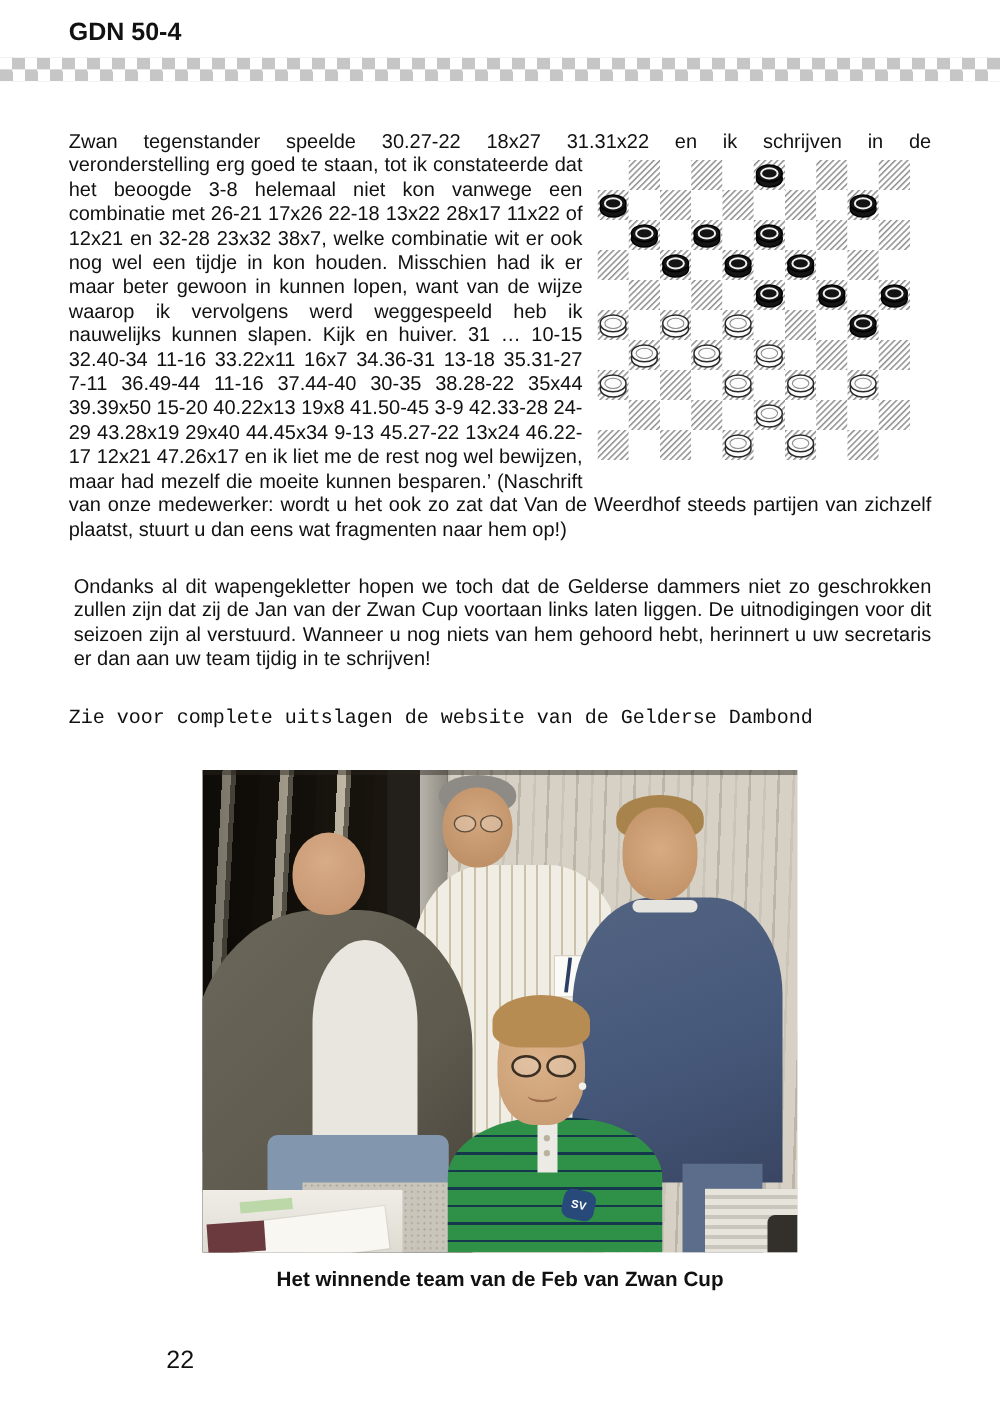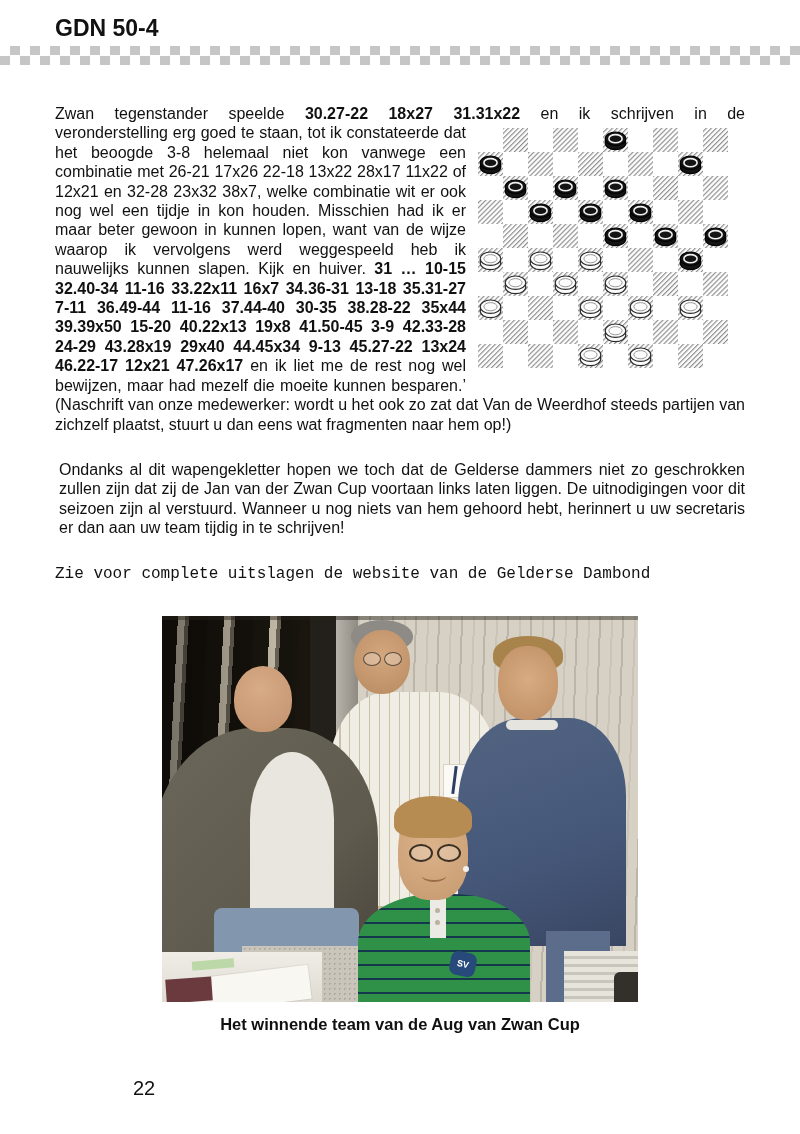--- a/index.html
+++ b/index.html
@@ -1,35 +1,35 @@
 <!DOCTYPE html>
 <html><head>
 <meta charset="utf-8">
 <style>
   html,body{margin:0;padding:0;}
   body{
     width:800px;height:1134px;position:relative;background:#ffffff;
     font-family:"Liberation Sans", sans-serif;color:#111;overflow:hidden;
   }
-  .header-title{position:absolute;left:55px;top:15px;font-size:23px;font-weight:bold;}
+  .header-title{position:absolute;left:55px;top:15px;font-size:20px;font-weight:bold;}
   .checker-band{
     position:absolute;left:0;top:46px;width:800px;height:19px;
     background:conic-gradient(#ffffff 90deg, var(--band-gray,#c6c6c6) 90deg 180deg, #ffffff 180deg 270deg, var(--band-gray,#c6c6c6) 270deg);
     background-size:20px 19px;
     background-position:0 0;
   }
   
   .checker-band{background:conic-gradient(var(--band-gray,#c6c6c6) 0 90deg, #ffffff 90deg 180deg, var(--band-gray,#c6c6c6) 180deg 270deg, #ffffff 270deg);background-size:20px 19px;}
 
   .article{position:absolute;left:55px;top:104px;width:690px;font-size:16px;line-height:19.4px;text-align:justify;}
   .p-first{text-align:justify;text-align-last:justify;margin:0;}
   .p-rest{margin:0;}
   .p2{margin:26px 0 0 4px;}
   .p3{margin:27px 0 0 0;font-family:Liberation Mono, monospace;}
-  b{font-weight:bold;}
+  b{font-weight:normal;}
 
   .board-float{float:right;width:250px;height:240px;margin:5px 17px 10px 12px;}
   .board-float svg{display:block;}
 
   .photo-figure{position:absolute;left:162px;top:616px;width:476px;margin:0;}
   .photo{position:relative;width:476px;height:386px;overflow:hidden;background:var(--curtain-beige,#d6d1c4);}
   .photo div{position:absolute;}
   .caption{margin-top:13px;text-align:center;font-weight:bold;font-size:16.5px;color:#111;}
   .page-number{position:absolute;left:133px;top:1077px;font-size:20px;}
 
@@ -340,16 +340,16 @@
     <div class="m4-hair"></div>
     <div class="m4-glasses">
         <span></span>
         <span></span>
       </div>
     <div class="m4-earring"></div>
     <div class="m4-smile"></div>
 
     <div class="ph-topshadow"></div>
   </div>
-  <figcaption class="caption">Het winnende team van de Aug van Zwan Cup</figcaption>
+  <figcaption class="caption">Het winnende team van de Feb van Zwan Cup</figcaption>
 </figure>
 
 <div class="page-number">22</div>
 
 </body></html>

